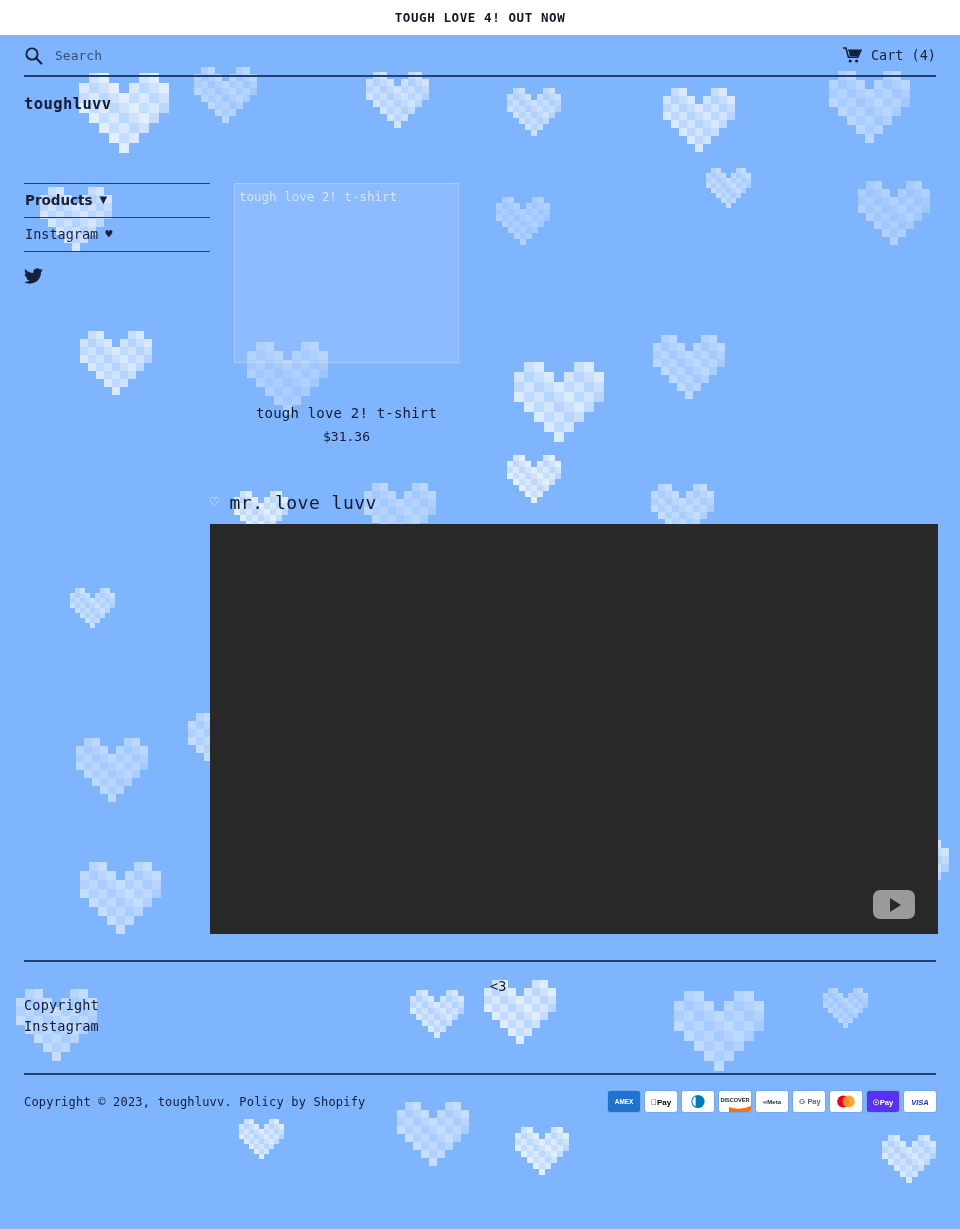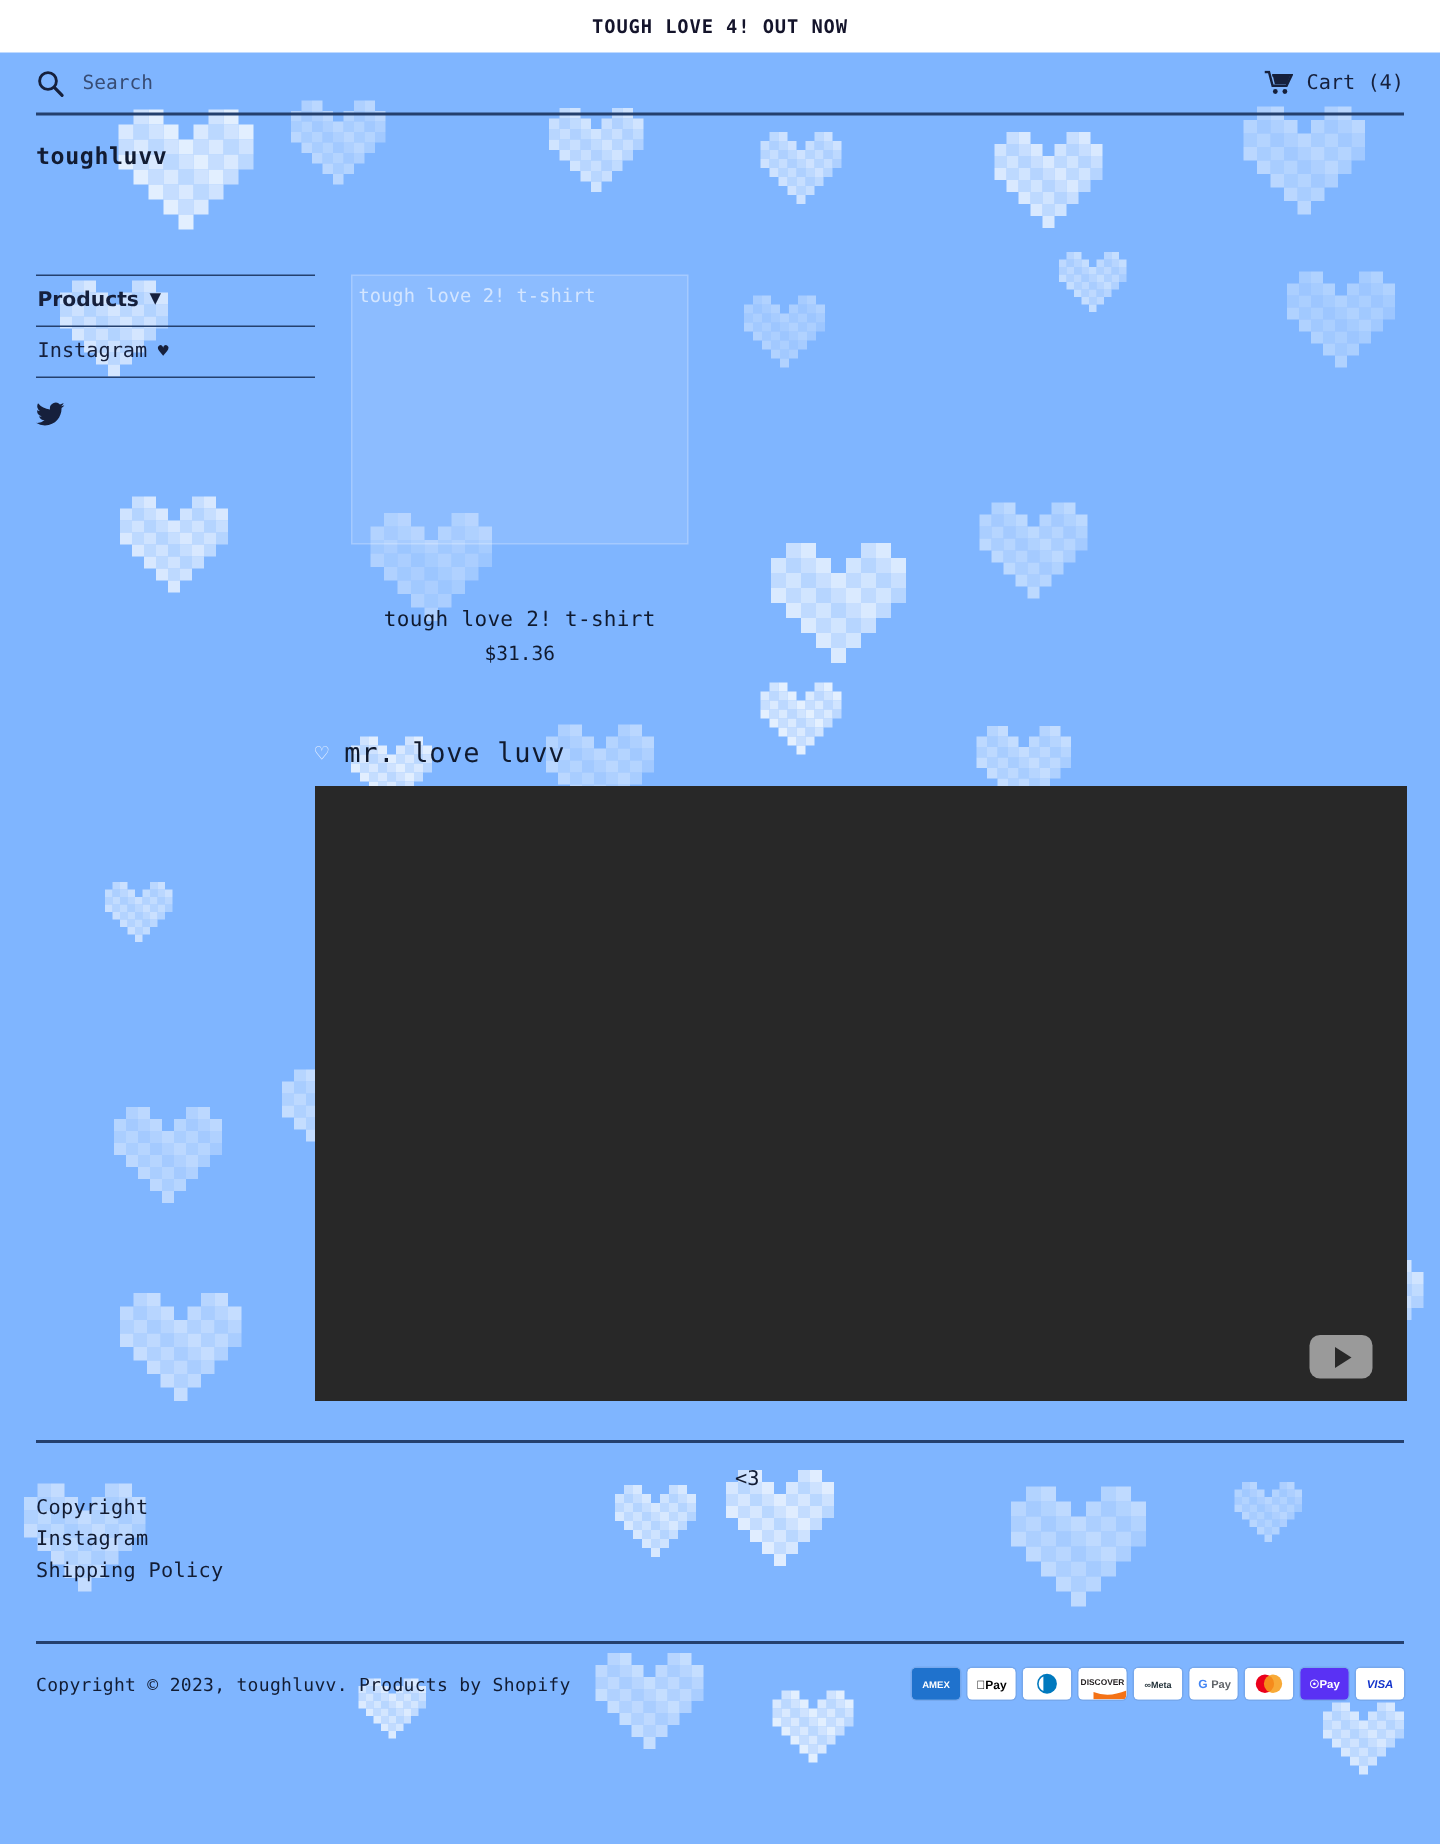--- a/index.html
+++ b/index.html
@@ -2392,30 +2392,29 @@
     </div>
   </div>
 
   <div class="foot-rule"></div>
 
   <div class="footer">
     <div class="foot-col-links">
       <div class="foot-list">
         <a href="#">Copyright</a>
         <a href="#">Instagram</a>
-        <a href="#">Shipping Policy</a>
       </div>
     </div>
     <div class="foot-heart">&lt;3</div>
   </div>
 
   <div class="bottom-rule"></div>
 
   <div class="bottom-bar">
-    <div class="copyright">Copyright © 2023, toughluvv. Products by Shopify</div>
+    <div class="copyright">Copyright © 2023, toughluvv. Policy by Shopify</div>
     <div class="pay-row">
 
       <div class="pay" style="background:#1e72c4;">
         <svg width="32" height="21" viewBox="0 0 32 21">
             <rect width="32" height="21" fill="#1f72cd"></rect>
             <text x="16" y="13" font-size="6.4" font-family="Liberation Sans, sans-serif" font-weight="700" fill="#fff" text-anchor="middle">AMEX</text>
           </svg>
       </div>
 
       <div class="pay">

